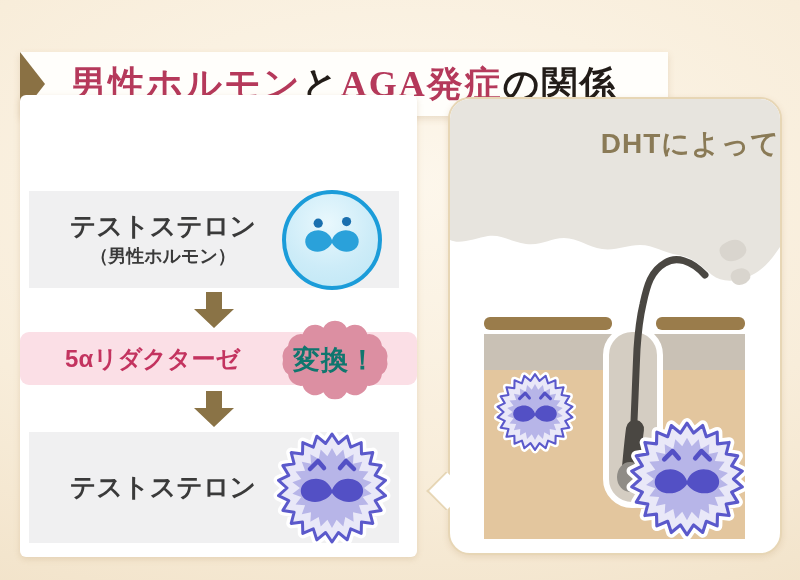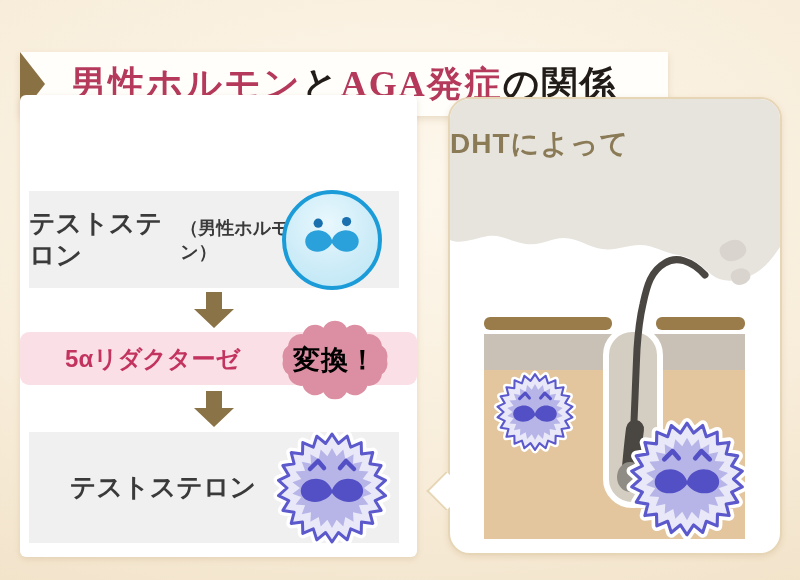--- a/index.html
+++ b/index.html
@@ -23,21 +23,21 @@
               background:#fff;border-radius:6px;box-shadow:0 2px 6px rgba(170,130,80,.22);}
   .lp-header{position:absolute;left:0;right:0;top:2px;height:59px;
              background:var(--panel-header-bg,#f1ece3);
              display:flex;align-items:center;justify-content:center;
              font-size:25px;font-weight:700;letter-spacing:1px;
              color:var(--header-brown,#8a7a56);}
   .gray-box{position:absolute;left:9px;width:370px;background:var(--gray-box-bg,#f0f0f1);}
   .box1{top:96px;height:97px;}
   .box2{top:337px;height:111px;}
   .box-text{position:absolute;left:0;top:0;bottom:0;width:268px;
-            display:flex;flex-direction:row;align-items:center;justify-content:center;
+            display:flex;flex-direction:column;align-items:center;justify-content:center;
             gap:2px;color:#3a3a3a;}
   .box-name{font-size:26px;font-weight:700;line-height:1.2;}
   .box-sub{font-size:18px;font-weight:700;}
 
   .blue-char{position:absolute;left:262px;top:95px;width:100px;height:100px;
              box-sizing:border-box;border-radius:50%;
              border:4px solid var(--blue-border,#1b9cd9);
              background:radial-gradient(circle at 45% 32%, #e9f8fd 0%, #cdecf8 55%, #bde6f5 100%);}
   .blue-char svg{position:absolute;inset:0;width:100%;height:100%;}
   .bc-eye{fill:var(--blue-eye,#1a6fae);}
@@ -50,21 +50,21 @@
 
   .pink-band{position:absolute;left:0;right:0;top:237px;height:53px;
              background:var(--pink-band-bg,#fbdfe6);border-radius:9px;}
   .reductase-label{position:absolute;left:0;top:0;width:265px;height:53px;
                    display:flex;align-items:center;justify-content:center;
                    font-size:24px;font-weight:700;color:var(--reductase-crimson,#c3335f);}
   .badge{position:absolute;left:250px;top:219px;width:130px;height:92px;}
   .badge svg{position:absolute;inset:0;width:100%;height:100%;overflow:visible;}
   .badge-path{fill:var(--badge-pink,#dc8fa2);}
   .badge-text{position:absolute;inset:0;display:flex;align-items:center;justify-content:center;
-              color:#000000;font-size:27px;font-weight:700;letter-spacing:1px;}
+              color:#0f766e;font-size:27px;font-weight:700;letter-spacing:1px;}
 
   
   .spiky{overflow:visible;}
   .sp-halo{fill:#fff;stroke:#fff;stroke-width:10;stroke-linejoin:round;}
   .sp-ring{fill:var(--purple-light,#e9e8f8);stroke:var(--purple-outline,#5b59cb);
            stroke-width:3;stroke-linejoin:round;}
   .sp-core{fill:var(--purple-mid,#b7b5e8);}
   .sp-eye{fill:none;stroke:var(--purple-dark,#5350c5);stroke-width:4.5;
           stroke-linecap:round;stroke-linejoin:round;}
   .sp-must{fill:var(--purple-dark,#5350c5);}
@@ -83,21 +83,21 @@
   .illustration{position:absolute;left:0;top:0;width:330px;height:454px;}
   .cloud{fill:var(--cloud-gray,#e7e4de);}
   .droplet{fill:#d9d5ce;}
   .skin-brown{fill:var(--skin-brown,#9a7c4b);}
   .skin-gray{fill:var(--skin-gray,#c9c1b5);}
   .skin-tan{fill:var(--skin-tan,#e3c69e);}
   .channel{fill:var(--follicle-gray,#d4cdc2);stroke:#fff;stroke-width:6;}
   .hair{fill:none;stroke:var(--hair-dark,#4a4742);stroke-width:7;stroke-linecap:round;}
   .hair-root{fill:none;stroke:var(--hair-dark,#4a4742);stroke-width:18;stroke-linecap:round;}
   .bulb{fill:#8f8c86;}
-  .rp-headline{position:absolute;left:0;right:0;top:24px;text-align:left;
+  .rp-headline{position:absolute;left:0;right:0;top:24px;text-align:right;
                font-size:28px;font-weight:700;line-height:41px;letter-spacing:1px;
                color:var(--header-brown,#8a7a56);}
   .il-spiky-small{position:absolute;left:43px;top:271px;width:84px;height:84px;}
   .il-spiky-large{position:absolute;left:175px;top:318px;width:124px;height:124px;}
 </style>
 </head>
 <body>
 
 <div class="page">
 

